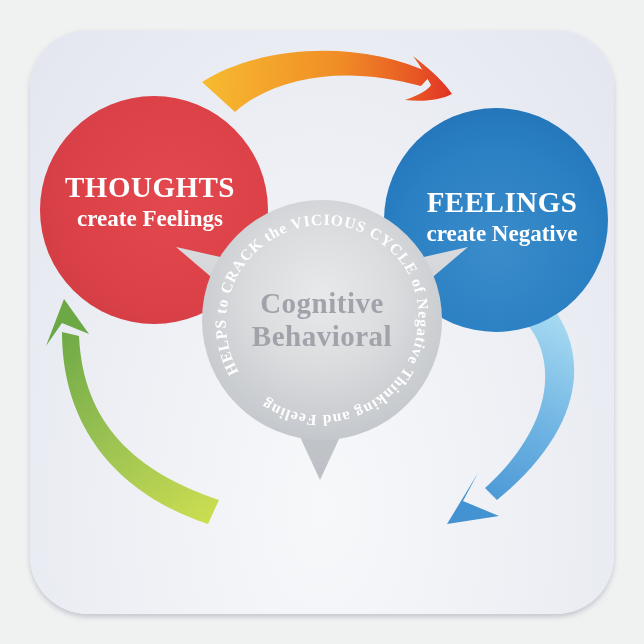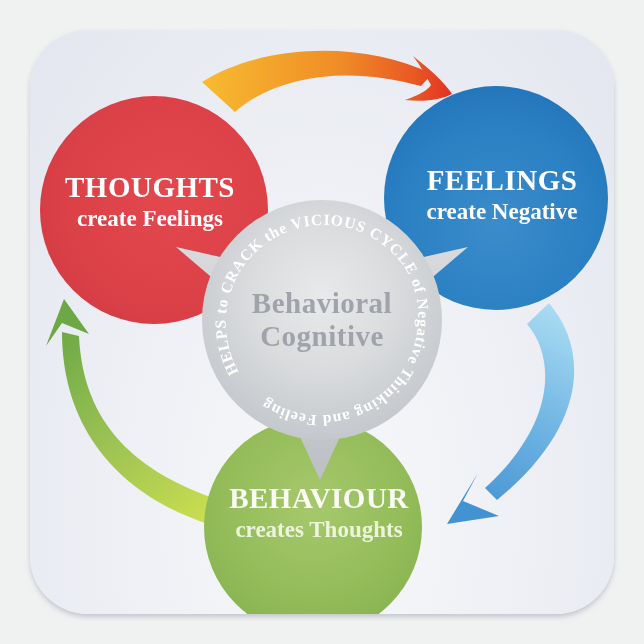--- a/index.html
+++ b/index.html
@@ -27,21 +27,21 @@
   .node .title   { font-weight:bold; font-size:29px; letter-spacing:0.5px; line-height:1.05; }
   .node .subtitle{ font-weight:bold; font-size:23px; margin-top:3px; }
 
   .node-thoughts {
     left:40px; top:96px; width:228px; height:228px;
     background: radial-gradient(circle at 58% 45%, #e4484f 0%, #dc4148 55%, #cc3941 100%);
   }
   .node-thoughts .txt { transform:translate(-4px,-8px); }
 
   .node-feelings {
-    left:384px; top:86px; width:224px; height:224px;
+    left:384px; top:108px; width:224px; height:224px;
     background: radial-gradient(circle at 50% 62%, #3b8cca 0%, #2a80c3 55%, #1e6db2 100%);
   }
   .node-feelings .txt { transform:translate(6px,-3px); }
 
   .node-behaviour {
     left:204px; top:418px; width:218px; height:218px;
     background: radial-gradient(circle at 50% 40%, #a6c86c 0%, #93bc59 55%, #7dac4a 100%);
     color:#fafcf4;
   }
   .node-behaviour .txt { transform:translate(6px,-14px); }
@@ -111,42 +111,36 @@
         </div>
       </div>
 
       <div class="node node-feelings">
         <div class="txt">
           <div class="title">FEELINGS</div>
           <div class="subtitle">create Negative</div>
         </div>
       </div>
 
-      <div class="node node-behaviour">
-        <div class="txt">
-          <div class="title">BEHAVIOUR</div>
-          <div class="subtitle">creates Thoughts</div>
-        </div>
-      </div>
 
       <svg class="layer" viewBox="0 0 644 644">
         <defs>
           <linearGradient id="gradWedge" gradientUnits="userSpaceOnUse" x1="322" y1="240" x2="322" y2="480">
             <stop offset="0" stop-color="#d9dbde"></stop>
             <stop offset="1" stop-color="#bcbfc4"></stop>
           </linearGradient>
         </defs>
         <polygon points="176,247 340,284 304,356" fill="url(#gradWedge)"></polygon>
         <polygon points="468,247 304,284 340,356" fill="url(#gradWedge)"></polygon>
         <polygon points="320,480 282,398 358,398" fill="url(#gradWedge)"></polygon>
       </svg>
 
       <div class="center-circle">
+        <div class="center-title">Cognitive</div>
         <div class="center-title">Behavioral</div>
-        <div class="center-title">Cognitive</div>
       </div>
 
       <svg class="layer" viewBox="0 0 644 644">
         <defs>
           <path id="ringPath" d="M 239 372 A 98 98 0 0 1 405 268 A 98 98 0 0 1 239 372" fill="none"></path>
         </defs>
         <text class="ring-text">
           <textPath href="#ringPath" startOffset="0">HELPS to CRACK the VICIOUS CYCLE of Negative Thinking and Feeling</textPath>
         </text>
       </svg>

